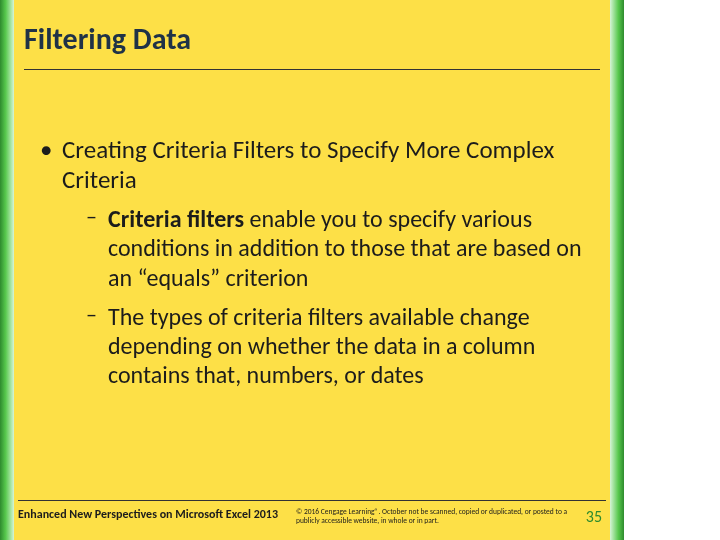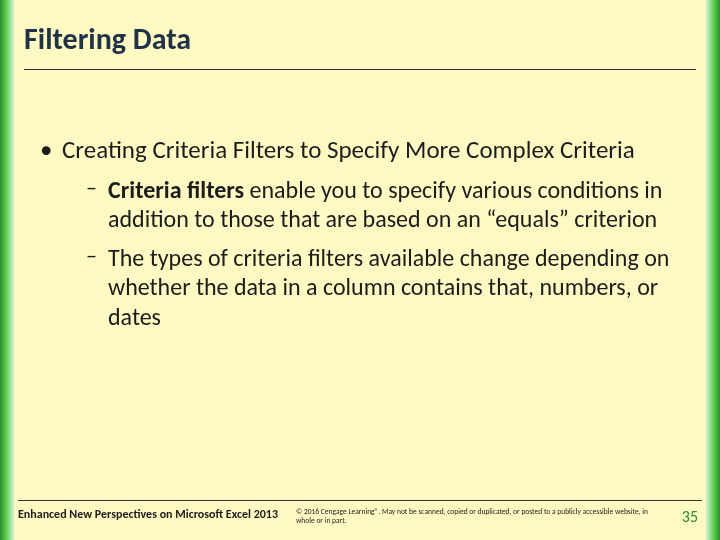--- a/index.html
+++ b/index.html
@@ -3,24 +3,24 @@
 <meta charset="utf-8">
 <style>
   * { margin: 0; padding: 0; box-sizing: border-box; }
   html, body { width: 720px; height: 540px; overflow: hidden; }
   body {
     font-family: Calibri, "Segoe UI", Arial, sans-serif;
     background: #ffffff;
     position: relative;
   }
   .slide {
-    width: 720px;
+    width: 624px;
     height: 540px;
     position: relative;
-    background: #fef9c3;
+    background: #fde047;
   }
   
   .edge-left, .edge-right {
     position: absolute;
     top: 0;
     width: 14px;
     height: 540px;
   }
   .edge-left { left: 0; background: linear-gradient(to right, #2e8b2e 0%, #57c84d 40%, #d6f5d6 100%); }
   .edge-right { right: 0; background: linear-gradient(to left, #2e8b2e 0%, #57c84d 40%, #d6f5d6 100%); }
@@ -147,17 +147,17 @@
           </li>
         </ul>
       </li>
     </ul>
   </div>
 
   <div class="footer">
     <hr class="footer-rule">
     <div class="footer-row">
       <div class="footer-left">Enhanced New Perspectives on Microsoft Excel 2013</div>
-      <div class="footer-center">© 2016 Cengage Learning®. May not be scanned, copied or duplicated, or posted to a publicly accessible website, in whole or in part.</div>
+      <div class="footer-center">© 2016 Cengage Learning®. October not be scanned, copied or duplicated, or posted to a publicly accessible website, in whole or in part.</div>
       <div class="footer-right">35</div>
     </div>
   </div>
 </div>
 
 </body></html>

